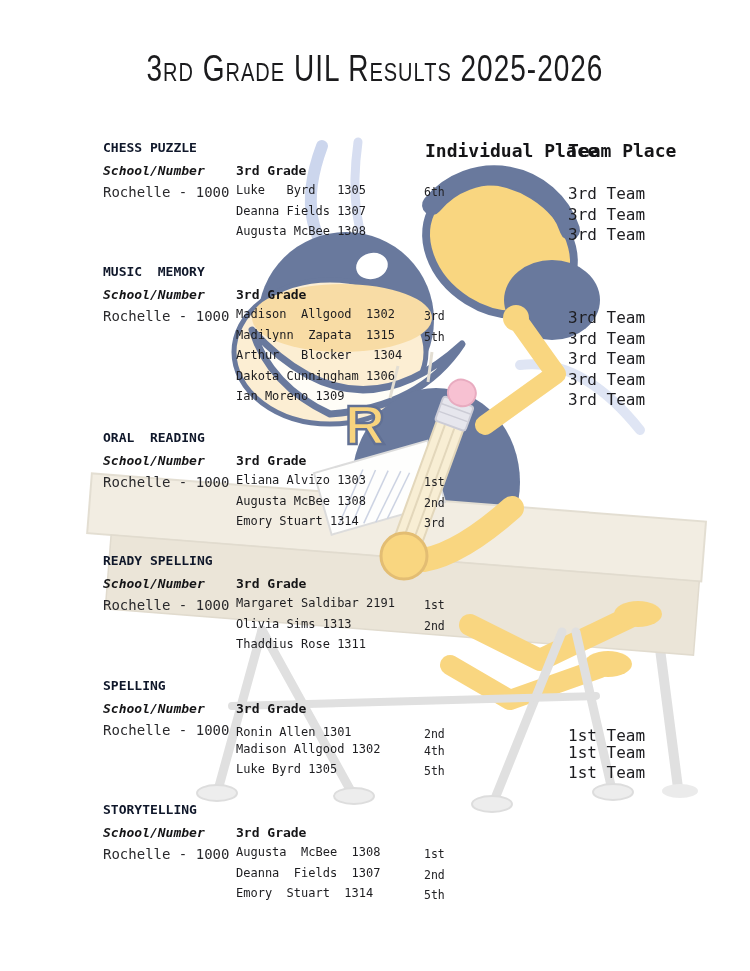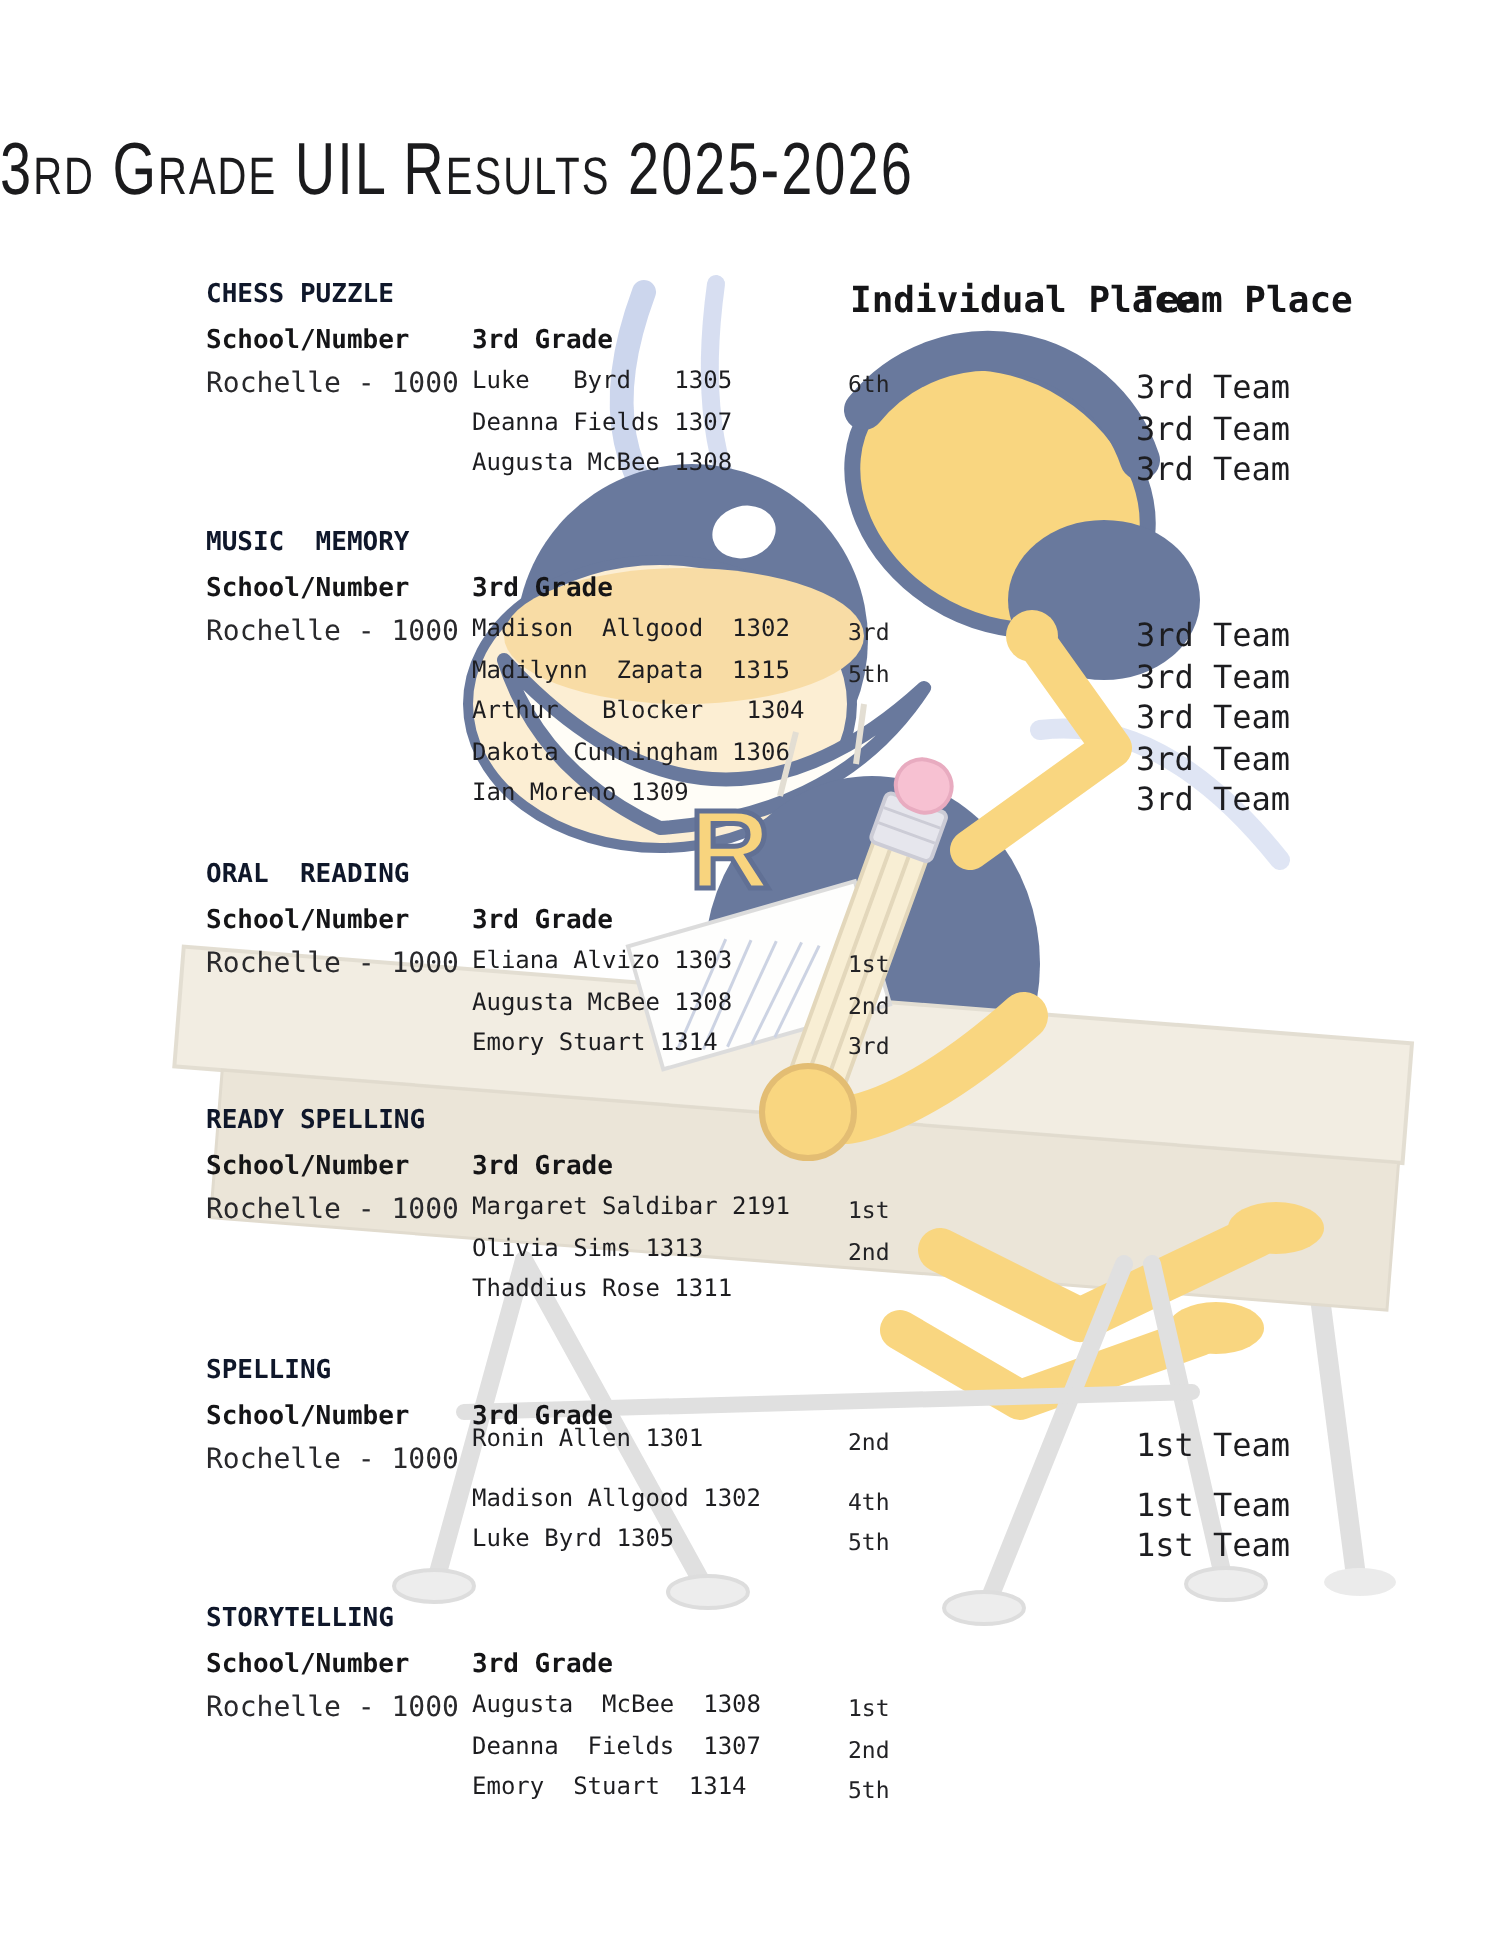--- a/index.html
+++ b/index.html
@@ -1,30 +1,30 @@
 <!DOCTYPE html>
 <html><head>
 <meta charset="utf-8">
 <style>
   html,body{margin:0;padding:0;background:#ffffff;}
   .page{position:relative;width:750px;height:971px;background:#ffffff;overflow:hidden;
         font-family:"DejaVu Sans Mono","Liberation Mono",monospace;color:#1c1c1e;}
   .wm{position:absolute;left:0;top:0;width:750px;height:971px;z-index:0;}
   .content{position:absolute;left:0;top:0;width:750px;height:971px;z-index:1;}
-  .title-wrap{position:absolute;top:64px;left:0;width:100%;}
+  .title-wrap{position:absolute;top:48px;left:0;width:100%;text-align:center;}
   .title-wrap .t{display:inline-block;font-family:"Liberation Sans","DejaVu Sans",sans-serif;
         font-variant:small-caps;font-weight:500;font-size:28px;letter-spacing:1px;
         transform:scaleY(1.32);transform-origin:center top;color:#1b1b1d;white-space:pre;}
   .section{position:absolute;left:0;width:750px;}
   .sec-title{position:absolute;left:103px;top:0;font-weight:700;font-size:13px;white-space:pre;color:#0f172a;}
   .colhead{position:absolute;top:0;font-weight:700;font-size:18px;color:#151517;white-space:pre;}
   .colhead.ind{left:425px;}
   .colhead.teamh{left:568px;}
   .subhead{position:absolute;top:23px;font-weight:700;font-size:13px;color:#151517;white-space:pre;}
-  .subhead.school-col{left:103px;}
+  .subhead.school-col{left:103px;font-style:italic;}
   .subhead.grade-col{left:236px;}
   .school-name{position:absolute;left:103px;top:44px;font-size:14px;color:#29292c;white-space:pre;}
   .row{position:absolute;left:0;width:718px;height:20px;}
   .row .name{position:absolute;left:236px;top:0;font-size:12px;white-space:pre;color:#1d1d20;}
   .row .place{position:absolute;left:424px;top:2px;font-size:11.5px;color:#222225;white-space:pre;}
   .row .team{position:absolute;left:568px;top:1px;font-size:16px;color:#1d1d20;white-space:pre;}
 </style>
 </head>
 <body>
 
@@ -211,21 +211,21 @@
         <span class="name">Thaddius Rose 1311</span>
         <span class="place"></span>
       </div>
     </div>
 
     <div class="section" style="top:678px">
       <div class="sec-title">SPELLING</div>
       <div class="subhead school-col">School/Number</div>
       <div class="subhead grade-col">3rd Grade</div>
       <div class="school-name">Rochelle - 1000</div>
-      <div class="row" style="top:34px">
+      <div class="row" style="top:47px">
         <span class="name">Ronin Allen 1301</span>
         <span class="place">2nd</span>
         <span class="team">1st Team</span>
       </div>
       <div class="row" style="top:63.5px">
         <span class="name">Madison Allgood 1302</span>
         <span class="place">4th</span>
         <span class="team">1st Team</span>
       </div>
       <div class="row" style="top:84px">

